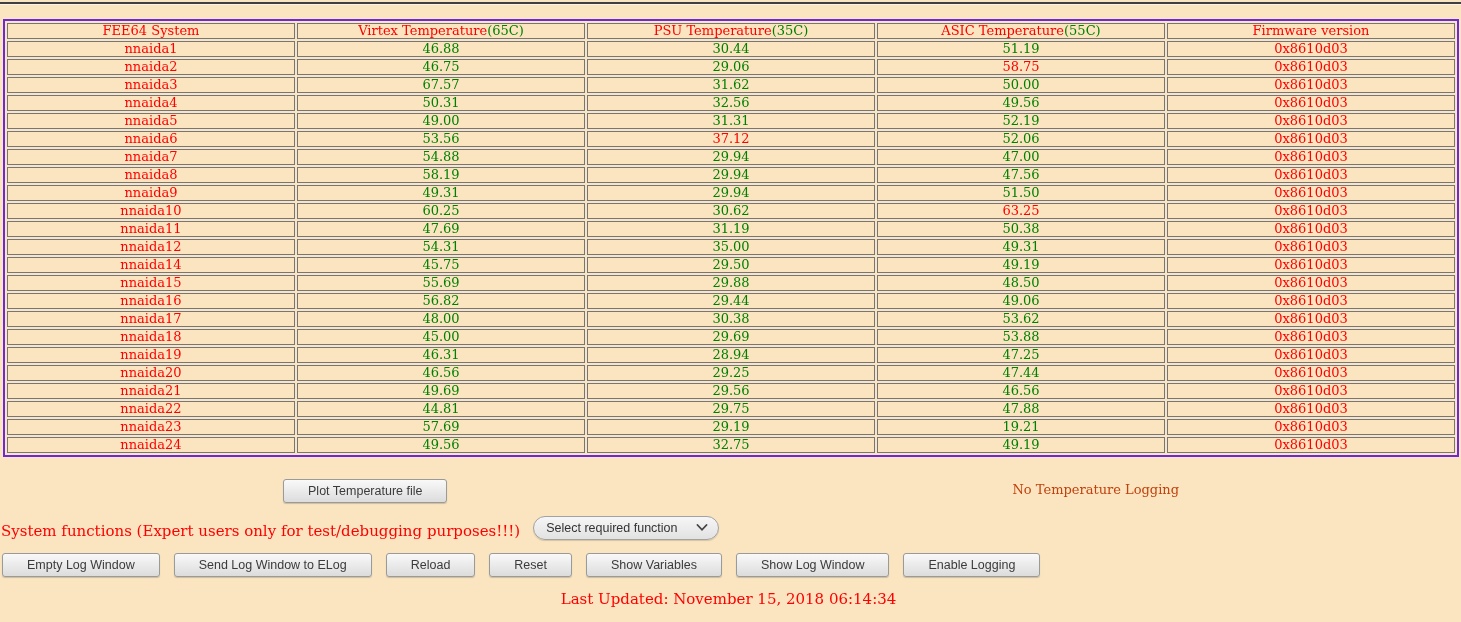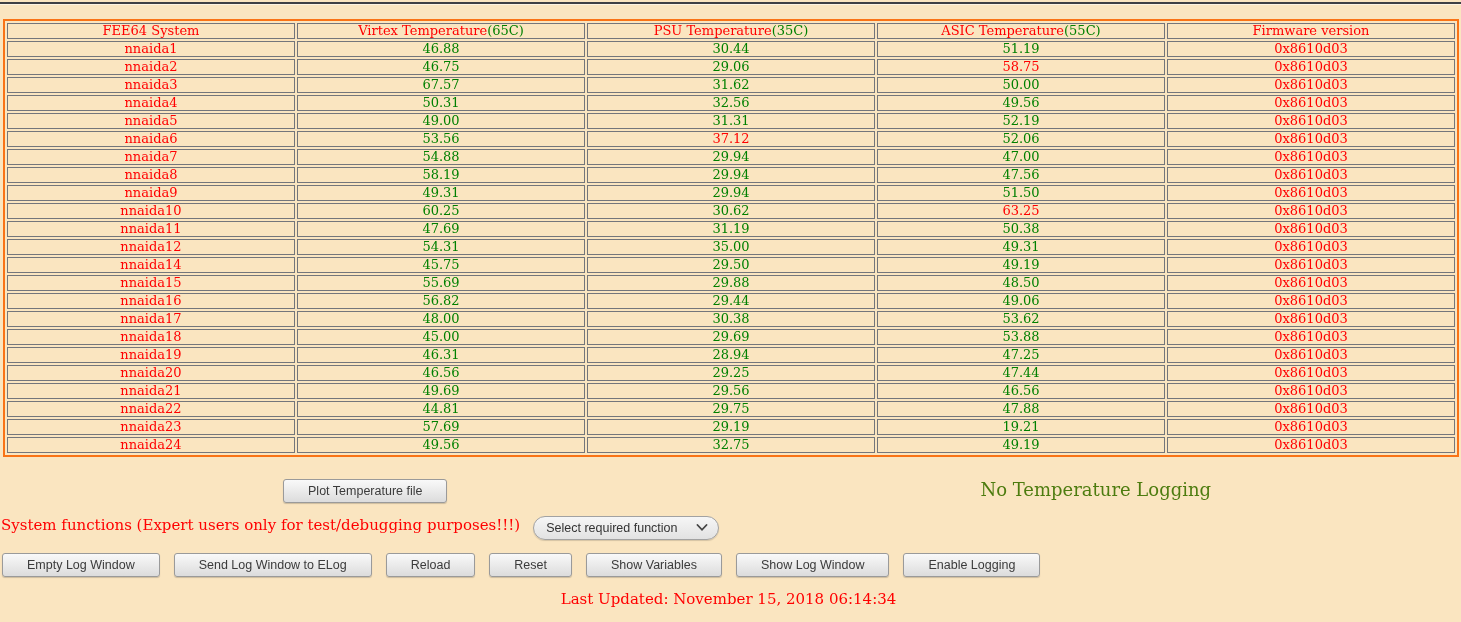--- a/index.html
+++ b/index.html
@@ -17,21 +17,21 @@
     border-top: 2px solid #3e4044;
     border-bottom: 1px solid #fdf4e3;
     background: transparent;
   }
   table.temp-table {
     table-layout: fixed;
     width: calc(100% - 5px);
     margin: 0 2px 0 3px;
     border-collapse: separate;
     border-spacing: 2px;
-    border: 2px solid #f97316;
+    border: 2px solid #6d28d9;
   }
   table.temp-table th,
   table.temp-table td {
     border: 1px solid #74767b;
     text-align: center;
     vertical-align: middle;
     font-size: 13px;
     line-height: 14px;
     height: 16px;
     padding: 0 2px;
@@ -57,26 +57,26 @@
     color: #3b3b3b;
     background: linear-gradient(#f9f9f9, #dcdcdc);
     border: 1px solid #9a9a9a;
     border-radius: 3px;
     padding: 4px 24px;
     box-shadow: 0 1px 1px rgba(0,0,0,0.18);
     cursor: pointer;
     white-space: nowrap;
   }
   .status-text {
-    color: #4d7c0f;
-    font-size: 18px;
+    color: #c2410c;
+    font-size: 13px;
   }
   .row-sysfn {
     display: flex;
-    align-items: flex-start;
+    align-items: flex-end;
     margin-top: 13px;
     padding-left: 1px;
     gap: 13px;
   }
   .sysfn-label {
     color: #ff0000;
     font-size: 15px;
   }
   .select-wrap { position: relative; display: inline-block; }
   select.fn-select {

